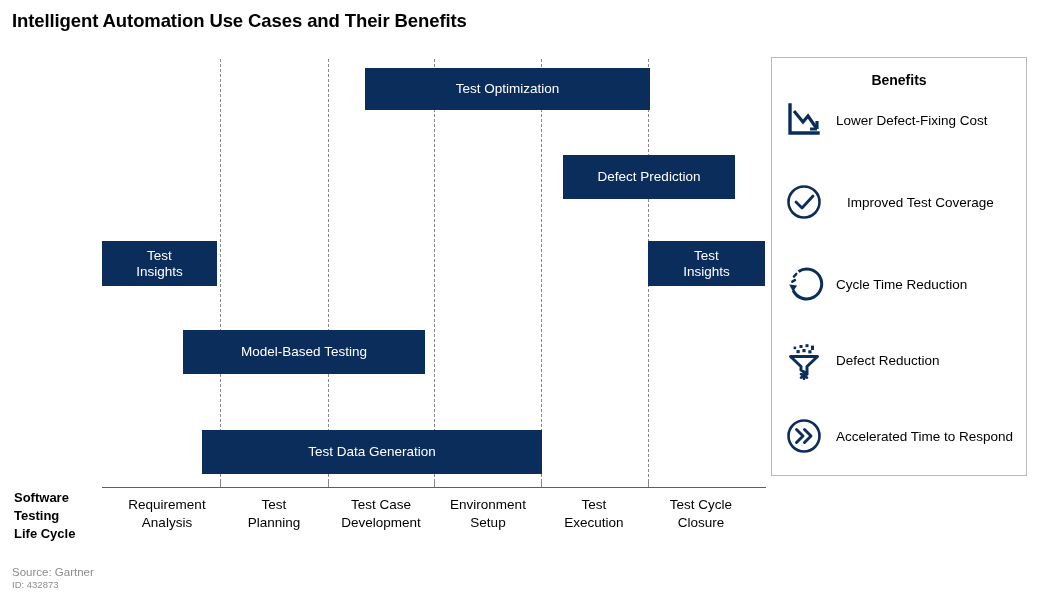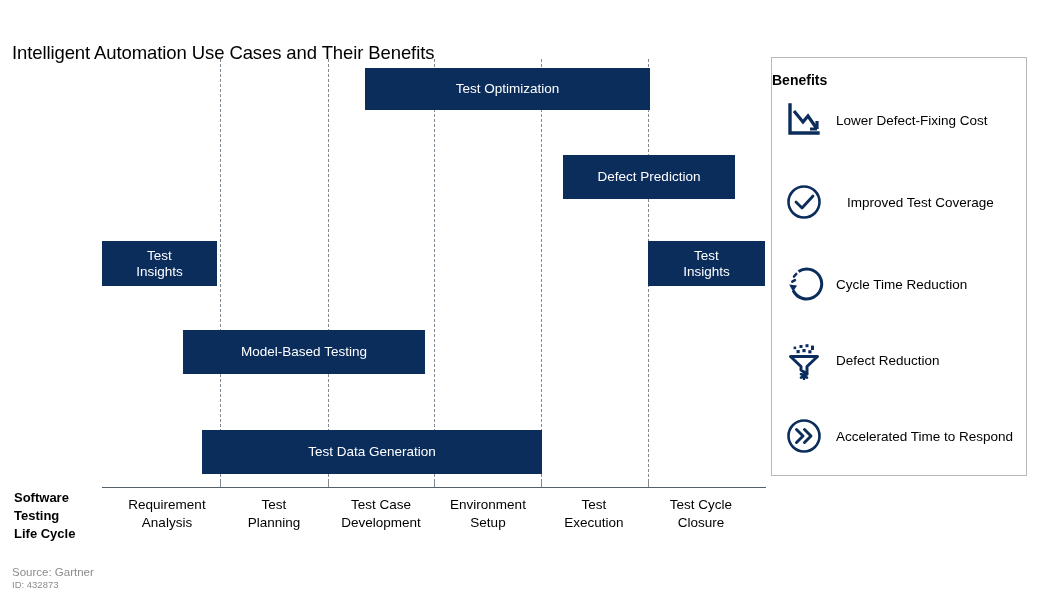--- a/index.html
+++ b/index.html
@@ -17,25 +17,24 @@
     height: 597px;
     background: #ffffff;
     overflow: hidden;
   }
   
   #chart-title {
     position: absolute;
     left: 12px;
     top: 10px;
     font-size: 18.5px;
-    font-weight: normal;
+    font-weight: bold;
     letter-spacing: -0.1px;
     color: #000000;
     white-space: nowrap;
-    margin-top: 32px;
   }
   
   #plot-area {
     position: absolute;
     left: 0;
     top: 0;
     width: 780px;
     height: 500px;
   }
   .gridline {
@@ -108,20 +107,21 @@
     height: 419px;
     border: 1px solid #b8b8b8;
     background: #ffffff;
     box-sizing: border-box;
   }
   #legend-title {
     position: absolute;
     left: 0;
     top: 14px;
     width: 100%;
+    text-align: center;
     font-size: 14px;
     font-weight: bold;
     color: #000000;
   }
   .legend-row {
     position: absolute;
     left: 10px;
     width: 240px;
     height: 46px;
     display: flex;

